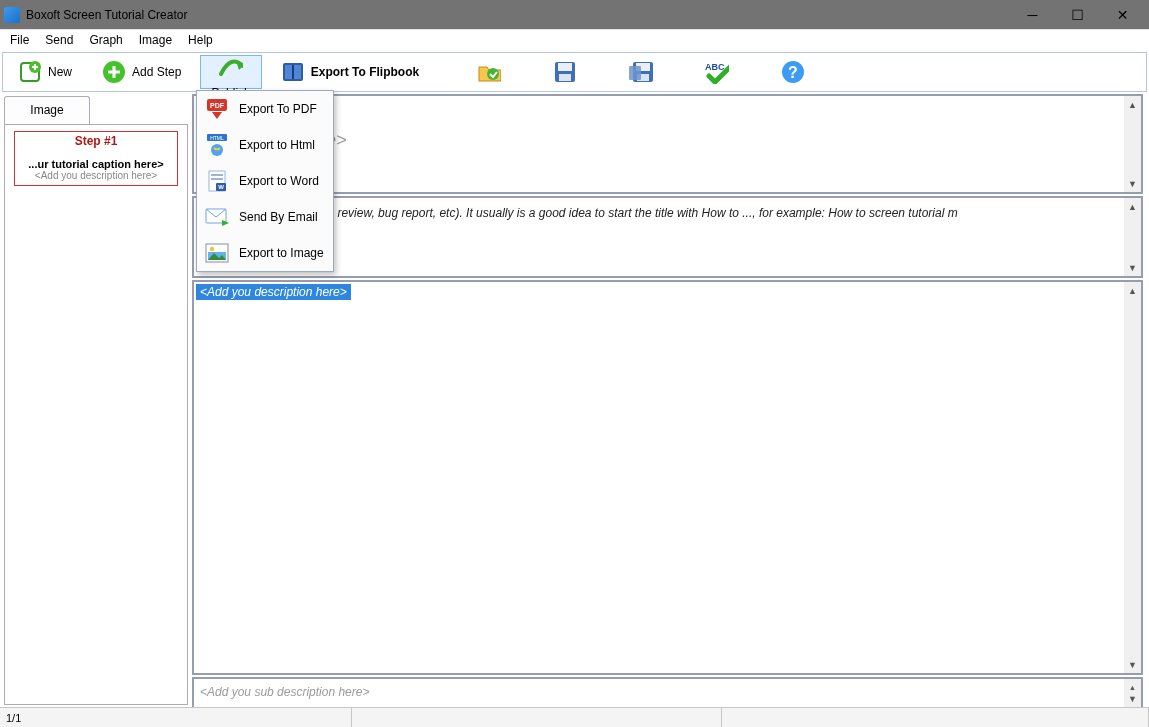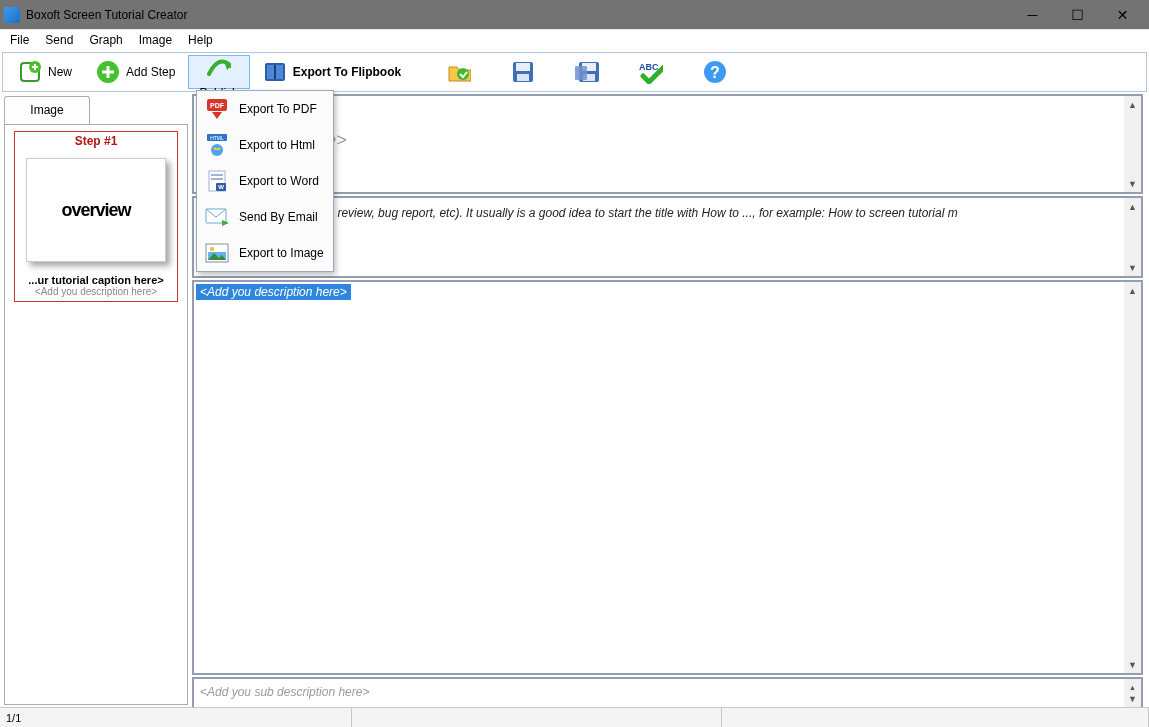--- a/index.html
+++ b/index.html
@@ -10,21 +10,21 @@
 .titlebar .logo { width: 16px; height: 16px; margin-right: 6px; background: linear-gradient(135deg,#3d9bf4,#1b6fc2); border-radius: 2px; position: relative; }
 .titlebar .title { font-size: 12px; color: #000; flex: 1; }
 .win-controls { display: flex; }
 .win-btn { width: 45px; height: 28px; display: flex; align-items: center; justify-content: center; font-size: 14px; cursor: pointer; }
 
 
 .menubar { height: 20px; display: flex; align-items: center; padding: 0 2px; font-size: 12px; background: #fff; }
 .menu-item { padding: 2px 8px; cursor: pointer; }
 
 
-.toolbar { height: 40px; border: 1px solid #b5c7de; margin: 2px; display: flex; align-items: center; padding: 2px 4px; gap: 2px; background: #fff; }
+.toolbar { height: 40px; border: 1px solid #b5c7de; margin: 2px; display: flex; align-items: center; padding: 2px 4px; gap: 8px; background: #fff; }
 .tool-btn { height: 34px; display: flex; align-items: center; padding: 0 10px; border: 1px solid transparent; cursor: pointer; font-size: 12px; gap: 6px; }
 .tool-btn:hover, .tool-btn.active { background: #e3f0ff; border: 1px solid #7ab8ef; flex-direction: column; }
 .tool-btn.icon-only { padding: 0 8px; }
 .tool-btn b { font-weight: bold; }
 .ticon { width: 24px; height: 24px; display: flex; align-items: center; justify-content: center; }
 
 
 .main { display: flex; height: 615px; }
 .sidebar { width: 192px; display: flex; flex-direction: column; }
 .side-tabs { height: 28px; display: flex; margin: 2px 0 0 4px; }
@@ -179,23 +179,20 @@
 
 <div class="main">
 
   <div class="sidebar">
     <div class="side-tabs">
       <div class="side-tab">Image</div>
     </div>
     <div class="side-panel">
       <div class="thumb-card">
         <div class="thumb-title">Step #1</div>
-        <div class="thumb-img">
-          <span>overview</span>
-        </div>
         <div class="thumb-cap">...ur tutorial caption here&gt;</div>
         <div class="thumb-desc">&lt;Add you description here&gt;</div>
       </div>
     </div>
   </div>
 
   <div class="content">
     <div class="box caption-box">
       <div class="caption-text">orial caption here&gt;</div>
       <div class="vscroll">

